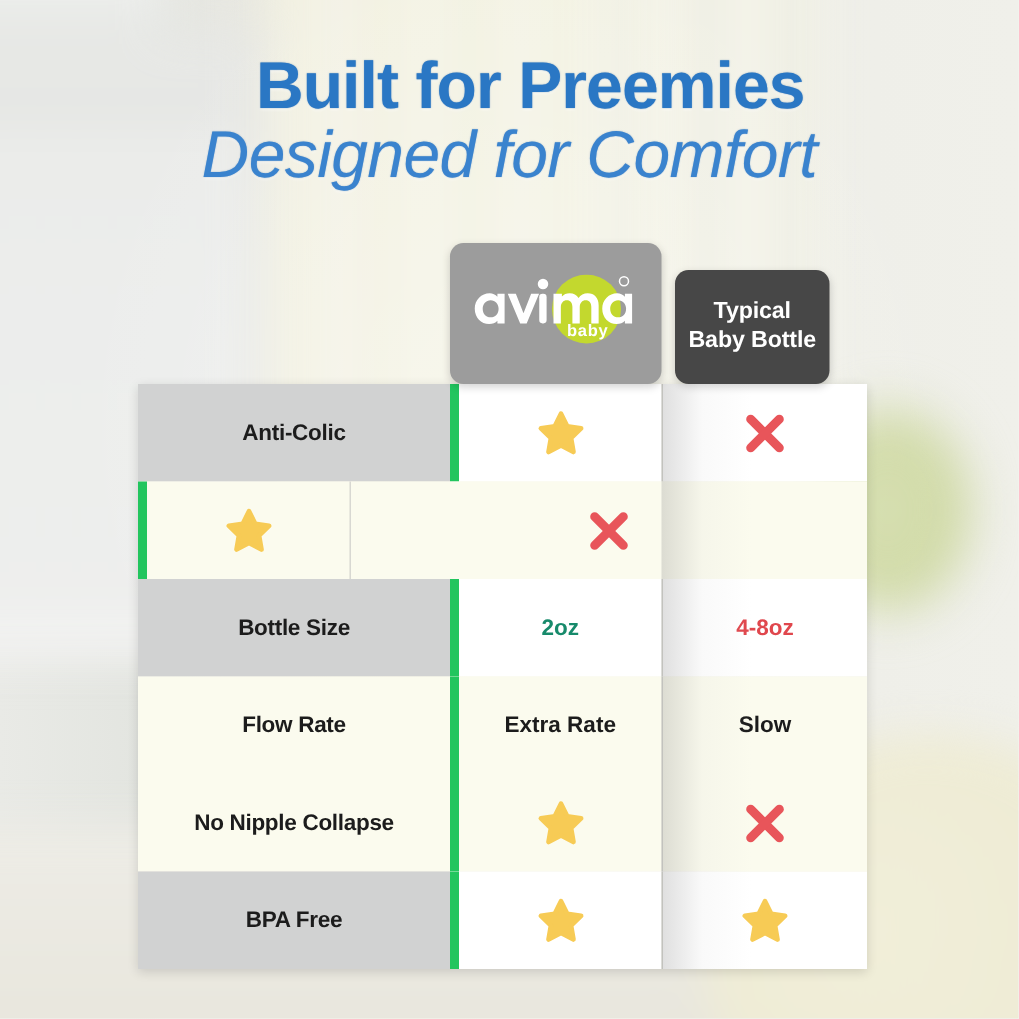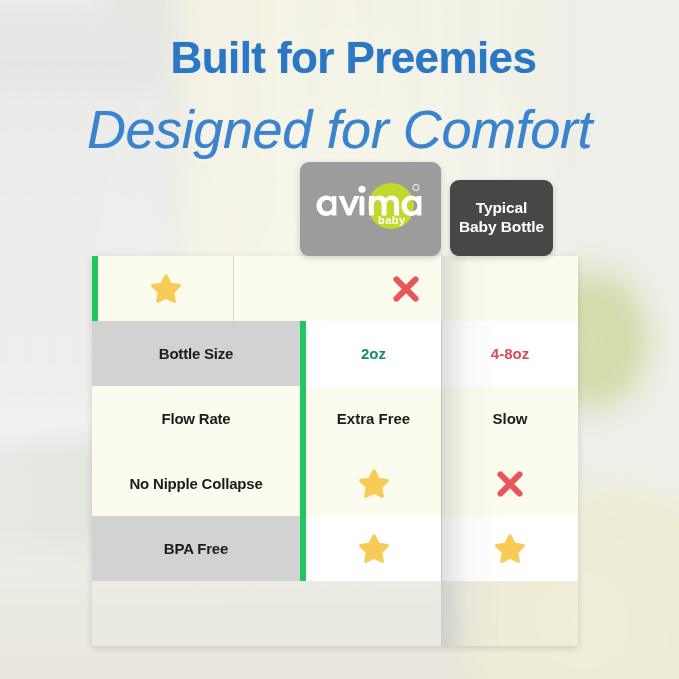--- a/index.html
+++ b/index.html
@@ -110,22 +110,22 @@
   }
   .headline-1 {
     font-size: 44px;
     font-weight: bold;
     color: #2a77c4;
     letter-spacing: -0.6px;
     text-shadow: 0 0 1px rgba(30,90,150,.55), 0 1px 2px rgba(255,255,255,.55);
     padding-left: 28px;
   }
   .headline-2 {
-    margin-top: 22px;
-    font-size: 54px;
+    margin-top: 2px;
+    font-size: 44px;
     font-style: italic;
     font-weight: normal;
     color: #3a83ce;
     letter-spacing: -0.4px;
     text-shadow: 0 0 1px rgba(30,90,150,.45), 0 1px 2px rgba(255,255,255,.5);
   }
 
   
   .head-card {
     position: absolute;
@@ -262,70 +262,86 @@
 </div>
 
 <div class="head-card head-card-typical">
   <div class="typical-label">
     <div>Typical</div>
     <div>Baby Bottle</div>
   </div>
 </div>
 
 <div class="table" id="compare-table">
-    <div class="row even">
+    <div class="row odd">
+      <div class="cell cell-label">Anti-Colic</div>
       <div class="cell cell-a">
         <svg class="mark" viewBox="0 0 32 32">
           <path fill="#f7cb55" stroke="#f7cb55" stroke-width="3" stroke-linejoin="round" d="M16 3.6l3.9 7.9 8.7 1.3-6.3 6.1 1.5 8.7L16 23.5l-7.8 4.1 1.5-8.7-6.3-6.1 8.7-1.3z"></path>
         </svg>
       </div>
       <div class="cell cell-b">
         <svg class="mark" viewBox="0 0 32 32">
           <g stroke="#e8555a" stroke-width="5.6" stroke-linecap="round">
             <line x1="7" y1="7" x2="25" y2="25"></line>
             <line x1="25" y1="7" x2="7" y2="25"></line>
           </g>
         </svg>
       </div>
     </div>
-    <div class="row odd">
-      <div class="cell cell-label">Bottle Size</div>
-      <div class="cell cell-a">
-        <span class="val-text green">2oz</span>
-      </div>
-      <div class="cell cell-b">
-        <span class="val-text red">4-8oz</span>
-      </div>
-    </div>
     <div class="row even">
-      <div class="cell cell-label">Flow Rate</div>
-      <div class="cell cell-a">
-        <span class="val-text">Extra Free</span>
-      </div>
-      <div class="cell cell-b">
-        <span class="val-text">Slow</span>
-      </div>
-    </div>
-    <div class="row even">
-      <div class="cell cell-label">No Nipple Collapse</div>
       <div class="cell cell-a">
         <svg class="mark" viewBox="0 0 32 32">
           <path fill="#f7cb55" stroke="#f7cb55" stroke-width="3" stroke-linejoin="round" d="M16 3.6l3.9 7.9 8.7 1.3-6.3 6.1 1.5 8.7L16 23.5l-7.8 4.1 1.5-8.7-6.3-6.1 8.7-1.3z"></path>
         </svg>
       </div>
       <div class="cell cell-b">
         <svg class="mark" viewBox="0 0 32 32">
           <g stroke="#e8555a" stroke-width="5.6" stroke-linecap="round">
             <line x1="7" y1="7" x2="25" y2="25"></line>
             <line x1="25" y1="7" x2="7" y2="25"></line>
           </g>
         </svg>
       </div>
     </div>
     <div class="row odd">
+      <div class="cell cell-label">Bottle Size</div>
+      <div class="cell cell-a">
+        <span class="val-text green">2oz</span>
+      </div>
+      <div class="cell cell-b">
+        <span class="val-text red">4-8oz</span>
+      </div>
+    </div>
+    <div class="row even">
+      <div class="cell cell-label">Flow Rate</div>
+      <div class="cell cell-a">
+        <span class="val-text">Extra Rate</span>
+      </div>
+      <div class="cell cell-b">
+        <span class="val-text">Slow</span>
+      </div>
+    </div>
+    <div class="row even">
+      <div class="cell cell-label">No Nipple Collapse</div>
+      <div class="cell cell-a">
+        <svg class="mark" viewBox="0 0 32 32">
+          <path fill="#f7cb55" stroke="#f7cb55" stroke-width="3" stroke-linejoin="round" d="M16 3.6l3.9 7.9 8.7 1.3-6.3 6.1 1.5 8.7L16 23.5l-7.8 4.1 1.5-8.7-6.3-6.1 8.7-1.3z"></path>
+        </svg>
+      </div>
+      <div class="cell cell-b">
+        <svg class="mark" viewBox="0 0 32 32">
+          <g stroke="#e8555a" stroke-width="5.6" stroke-linecap="round">
+            <line x1="7" y1="7" x2="25" y2="25"></line>
+            <line x1="25" y1="7" x2="7" y2="25"></line>
+          </g>
+        </svg>
+      </div>
+    </div>
+    <div class="row odd">
       <div class="cell cell-label">BPA Free</div>
       <div class="cell cell-a">
         <svg class="mark" viewBox="0 0 32 32">
           <path fill="#f7cb55" stroke="#f7cb55" stroke-width="3" stroke-linejoin="round" d="M16 3.6l3.9 7.9 8.7 1.3-6.3 6.1 1.5 8.7L16 23.5l-7.8 4.1 1.5-8.7-6.3-6.1 8.7-1.3z"></path>
         </svg>
       </div>
       <div class="cell cell-b">
         <svg class="mark" viewBox="0 0 32 32">
           <path fill="#f7cb55" stroke="#f7cb55" stroke-width="3" stroke-linejoin="round" d="M16 3.6l3.9 7.9 8.7 1.3-6.3 6.1 1.5 8.7L16 23.5l-7.8 4.1 1.5-8.7-6.3-6.1 8.7-1.3z"></path>
         </svg>

